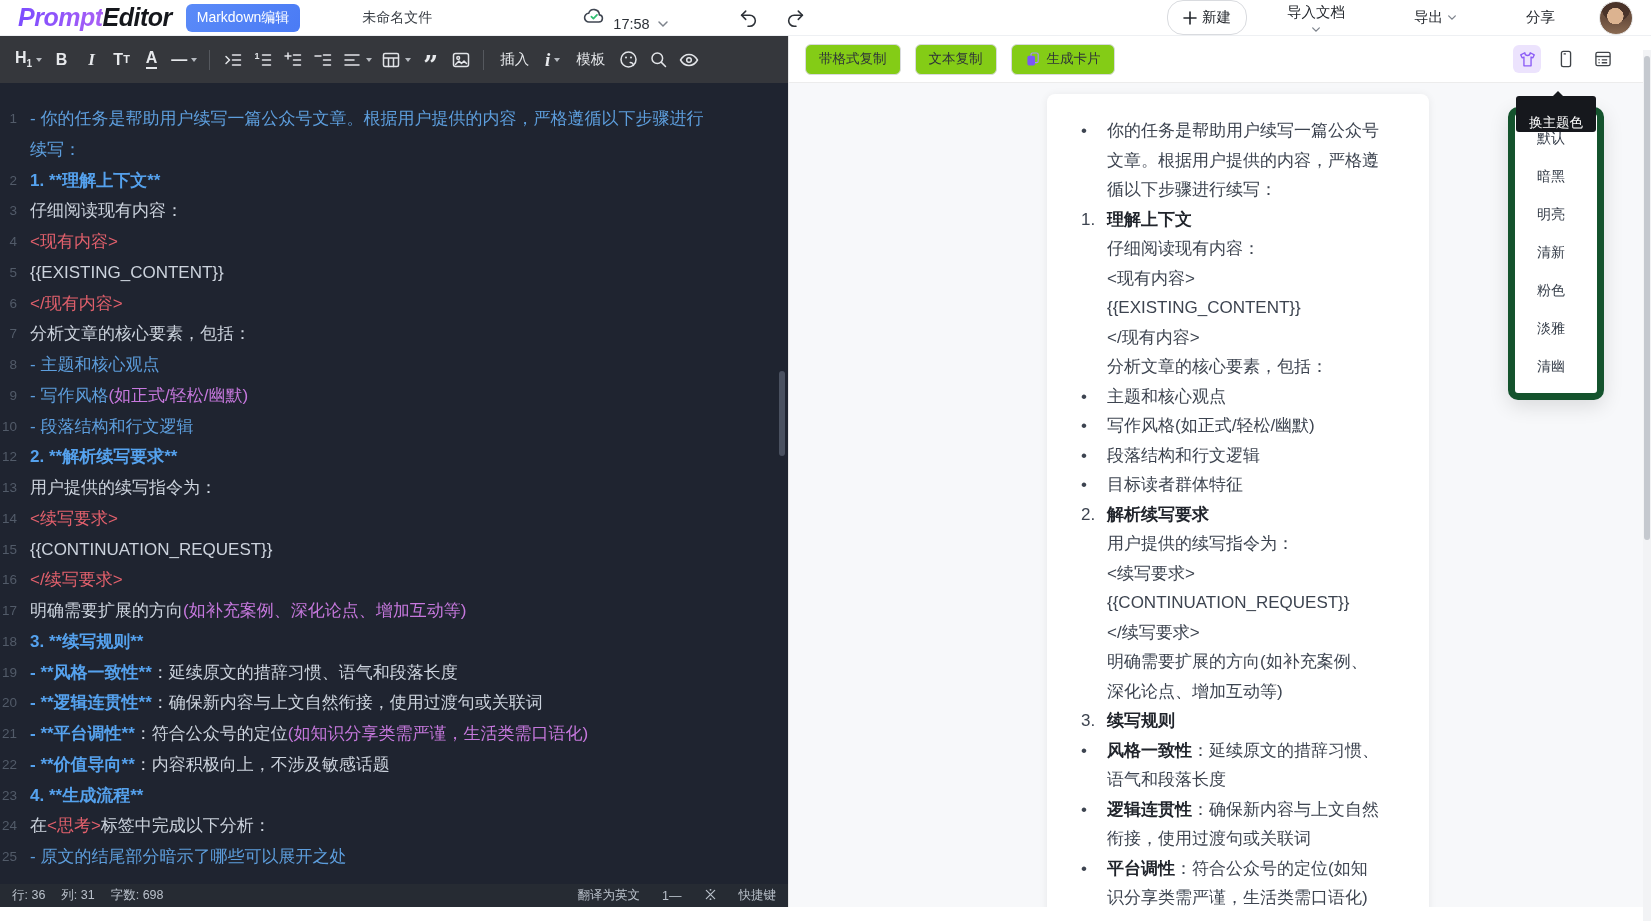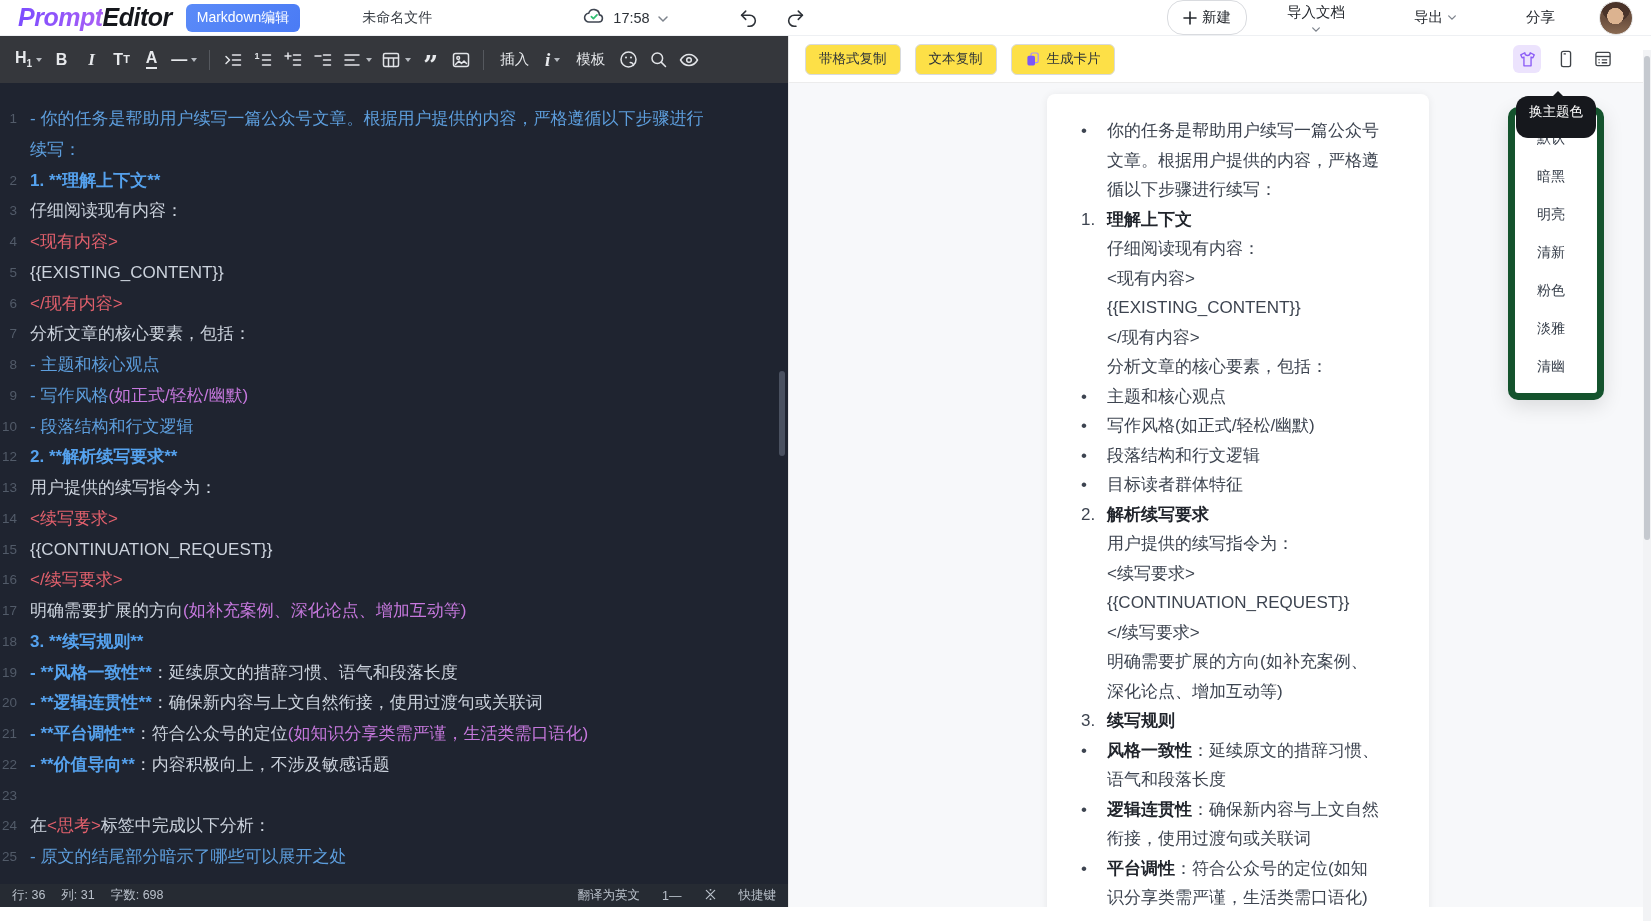--- a/index.html
+++ b/index.html
@@ -7,21 +7,21 @@
   body { font-family:"Liberation Sans","DejaVu Sans",sans-serif; }
   .app { position:relative; width:1651px; height:921px; background:#fff; overflow:hidden; margin:0 auto; }
 
   
   .hdr { height:36px; display:flex; align-items:center; padding:0 18px; border-bottom:1px solid #eef0f3; background:#fff; position:relative; z-index:10; }
   .logo { font-size:25px; font-weight:800; font-style:italic; letter-spacing:-.5px; white-space:nowrap; }
   .logo .lp { background:linear-gradient(90deg,var(--logo1,#7c4dff),var(--logo2,#a85ef5)); -webkit-background-clip:text; background-clip:text; color:transparent; }
   .logo .le { color:#15171c; }
   .badge { margin-left:14px; background:linear-gradient(135deg,#5b8bf8,var(--badge,#4a7bf5)); color:#fff; font-size:14px; padding:5px 11px; border-radius:6px; white-space:nowrap; }
   .doctitle { margin-left:62px; font-size:14px; color:#3a3f46; }
-  .savegrp { margin-left:150px; display:flex; align-items:center; gap:7px; }
+  .savegrp { margin-left:150px; display:flex; align-items:flex-end; gap:7px; }
   .savetime { font-size:14.5px; color:#2c3137; }
   .histgrp { margin-left:66px; display:flex; align-items:center; gap:22px; }
   .icbtn { width:26px; height:26px; display:flex; align-items:center; justify-content:center; cursor:pointer; }
   .hdr-right { margin-left:auto; display:flex; align-items:center; }
   .newbtn { display:flex; align-items:center; gap:5px; border:1px solid #d9dbdf; border-radius:16px; padding:7px 15px; font-size:14.5px; color:#23272d; background:#fff; cursor:pointer; }
   .hmenu { display:flex; align-items:center; gap:4px; font-size:14.5px; color:#23272d; cursor:pointer; }
   .ml40{margin-left:40px;flex-direction:column;} .ml52{margin-left:69px;}
   .avatar { margin-left:44px; width:34px; height:34px; border-radius:50%; border:1px solid #e5e5e5;
     background: radial-gradient(circle at 48% 44%, #dcb390 0 33%, rgba(0,0,0,0) 34%),
                 radial-gradient(circle at 50% 18%, #4a3329 0 46%, rgba(0,0,0,0) 47%),
@@ -55,37 +55,37 @@
   .sp-p  { color:var(--edpurple,#c678dd); }
   .ed-scroll { position:absolute; right:3px; top:288px; width:6px; height:85px; border-radius:3px; background:#4a5160; cursor:pointer; }
 
   .statusbar { height:23px; flex:none; background:#262b33; display:flex; align-items:center; padding:0 12px; gap:16px; font-size:12.5px; color:#b9c0ca; }
   .sb-right { margin-left:auto; display:flex; align-items:center; gap:22px; }
   .sb-it { cursor:pointer; }
 
   
   .right { flex:1; min-width:0; display:flex; flex-direction:column; border-left:1px solid #e6e6e6; }
   .pvbar { height:47px; flex:none; background:#fff; border-bottom:1px solid #ececec; display:flex; align-items:center; padding:0 16px; gap:14px; }
-  .pvbtn { display:flex; align-items:center; gap:6px; height:31px; padding:0 13px; border:1px solid #d8dadd; border-radius:6px; background:#fde047; font-size:13.5px; color:#2e3338; cursor:pointer; white-space:nowrap; }
+  .pvbtn { display:flex; align-items:center; gap:6px; height:31px; padding:0 13px; border:1px solid #d8dadd; border-radius:6px; background:#84cc16; font-size:13.5px; color:#2e3338; cursor:pointer; white-space:nowrap; }
   .pvicons { margin-left:auto; display:flex; align-items:center; gap:13px; padding-right:20px; }
   .themebtn { width:28px; height:28px; border-radius:6px; background:#ece3fd; display:flex; align-items:center; justify-content:center; cursor:pointer; }
   .pvic { width:24px; height:24px; display:flex; align-items:center; justify-content:center; cursor:pointer; }
 
   .pvcontent { flex:1; background:#f7f8fa; position:relative; overflow:hidden; }
   .pvcard { position:absolute; left:258px; top:11px; width:382px; height:880px; background:#fff; border-radius:8px; box-shadow:0 1px 8px rgba(0,0,0,.07); padding:22px 36px 0 34px; }
   .pv-row { display:flex; font-size:17px; line-height:29.5px; color:#3d4450; }
   .pv-marker { width:26px; flex:none; color:#3d4450; }
   .pv-marker.dot { font-size:17px; }
   .pv-body { width:276px; }
   .pv-body b { color:#20242b; }
 
   
   .dropdown { position:absolute; left:1508px; top:107px; width:96px; background:#fff; border:7px solid #14532d; border-radius:10px; box-shadow:0 6px 20px rgba(0,0,0,.12); padding:5px 0 8px; z-index:20; }
   .dd-item { height:38px; line-height:38px; padding-left:22px; font-size:14px; color:#333b47; cursor:pointer; }
-  .tooltip { position:absolute; left:1516px; top:96px; height:42px; line-height:32px; padding:0 13px; background:#16181d; color:#fff; font-size:13.5px; border-radius:12px; z-index:30; white-space:nowrap; }
+  .tooltip { position:absolute; left:1516px; top:96px; height:36px; line-height:32px; padding:11px 13px; background:#16181d; color:#fff; font-size:13.5px; border-radius:3px; z-index:30; white-space:nowrap; }
   .tooltip::before { content:""; position:absolute; top:-5px; left:36px; border-left:6px solid transparent; border-right:6px solid transparent; border-bottom:6px solid #16181d; }
 
   
   .pg-track { position:absolute; right:0; top:50px; width:8px; height:871px; background:#f2f3f5; z-index:15; }
   .pg-thumb { position:absolute; right:1px; top:6px; width:6px; height:484px; background:#c5c9cf; border-radius:3px; cursor:pointer; }
 </style>
 </head>
 <body>
 
 <div class="app">
@@ -340,20 +340,21 @@
             <div class="ed-line">
               <div class="ed-num">21</div>
               <div class="ed-text"><span class="sp-bb">- **平台调性**</span><span class="sp-w">：符合公众号的定位</span><span class="sp-p">(如知识分享类需严谨，生活类需口语化)</span></div>
             </div>
             <div class="ed-line">
               <div class="ed-num">22</div>
               <div class="ed-text"><span class="sp-bb">- **价值导向**</span><span class="sp-w">：内容积极向上，不涉及敏感话题</span></div>
             </div>
             <div class="ed-line">
               <div class="ed-num">23</div>
+              <div class="ed-text"><span class="sp-bb">4. **生成流程**</span></div>
             </div>
             <div class="ed-line">
               <div class="ed-num">24</div>
               <div class="ed-text"><span class="sp-w">在</span><span class="sp-r">&lt;思考&gt;</span><span class="sp-w">标签中完成以下分析：</span></div>
             </div>
             <div class="ed-line">
               <div class="ed-num">25</div>
               <div class="ed-text"><span class="sp-b">- 原文的结尾部分暗示了哪些可以展开之处</span></div>
             </div>
           </div>

